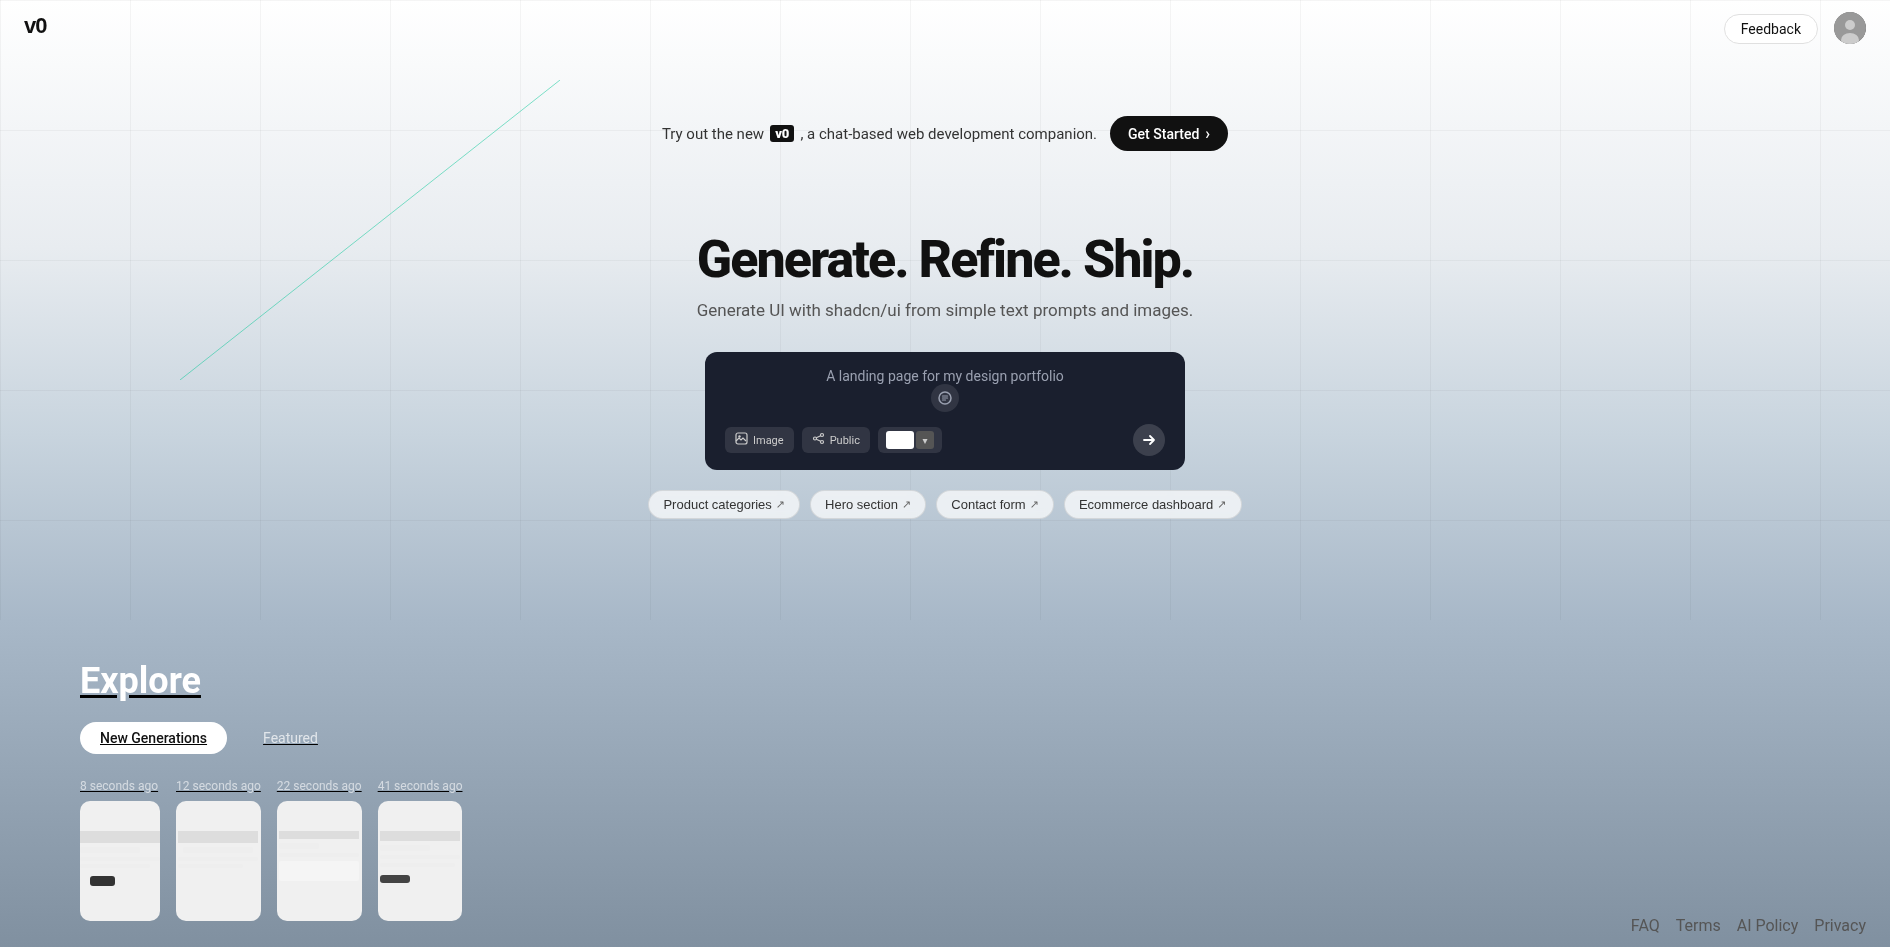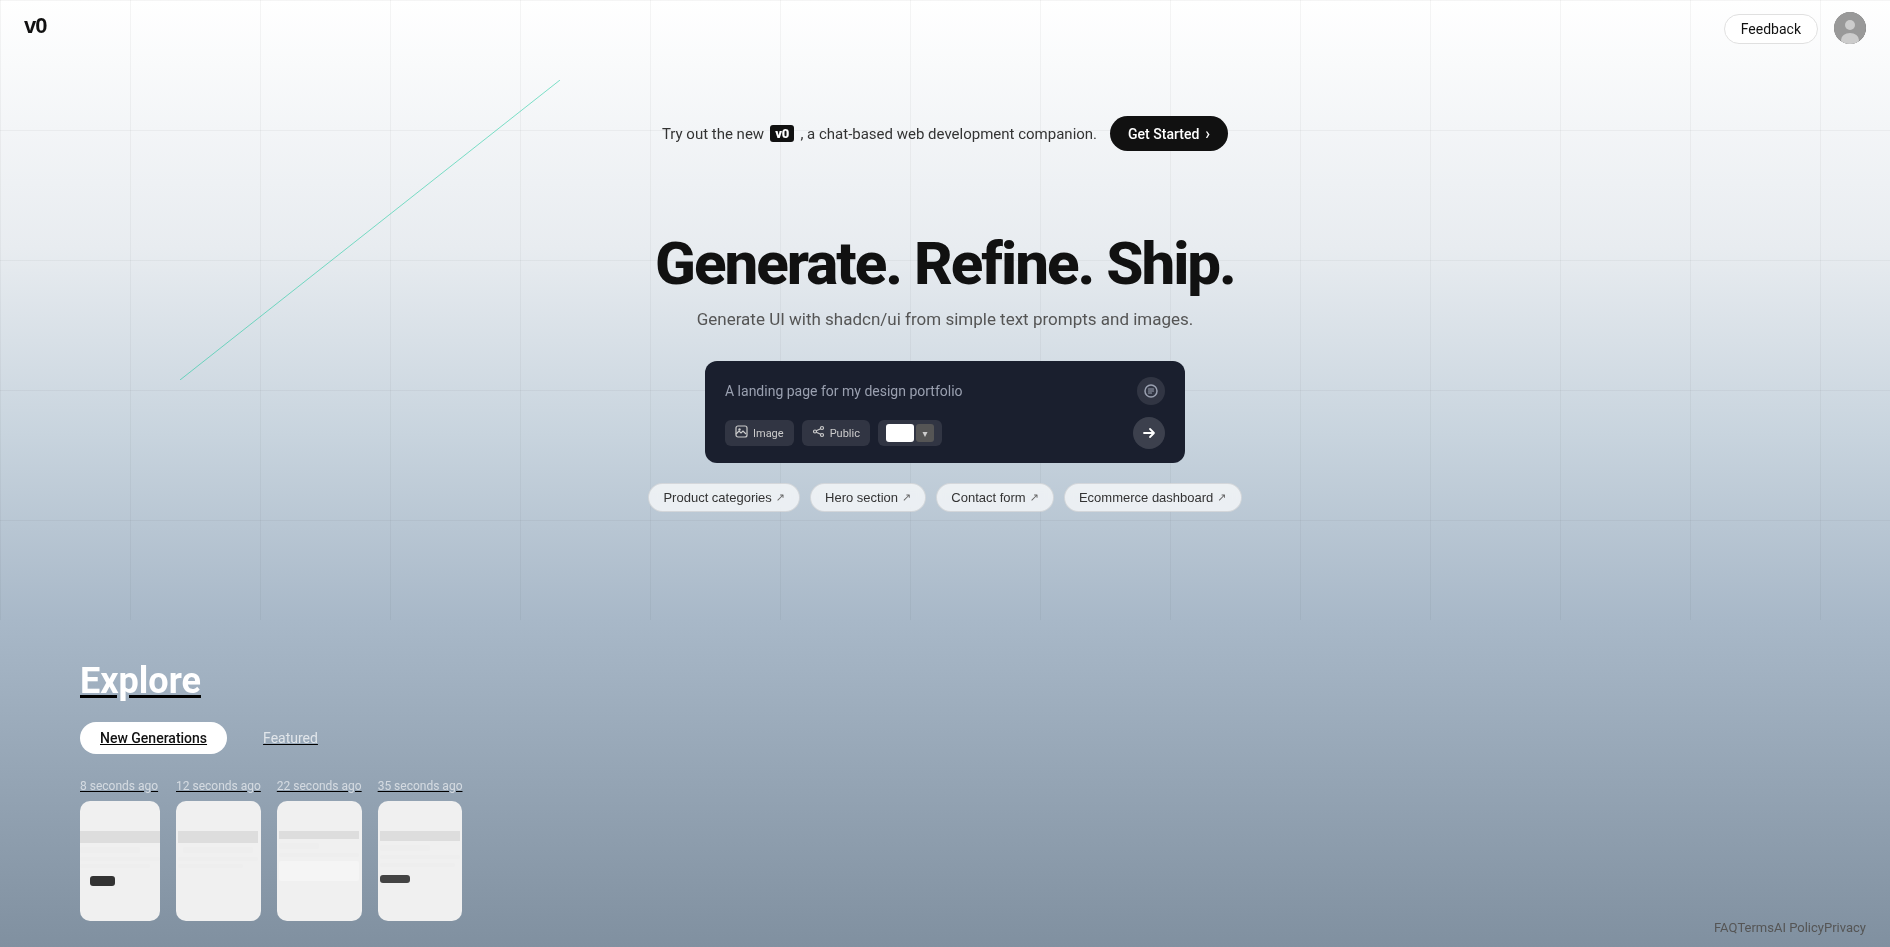--- a/index.html
+++ b/index.html
@@ -156,21 +156,21 @@
 
     
     .hero-headline {
       margin-top: 80px;
       text-align: center;
       z-index: 10;
       position: relative;
     }
 
     .hero-headline h1 {
-      font-size: 60px;
+      font-size: 52px;
       font-weight: 800;
       color: #111;
       letter-spacing: -2px;
       line-height: 1.1;
     }
 
     .hero-headline p {
       font-size: 17px;
       color: #555;
       margin-top: 12px;
@@ -185,20 +185,21 @@
       width: 480px;
       z-index: 10;
       position: relative;
     }
 
     .prompt-input-row {
       display: flex;
       align-items: center;
       justify-content: space-between;
       margin-bottom: 12px;
+      flex-direction: column;
     }
 
     .prompt-text {
       color: #9aa0b0;
       font-size: 14px;
     }
 
     .prompt-icon-btn {
       background: rgba(255,255,255,0.1);
       border: none;
@@ -399,21 +400,22 @@
       font-size: 12px;
     }
 
     
     .footer {
       position: fixed;
       bottom: 0;
       right: 0;
       padding: 12px 24px;
       display: flex;
-      font-size: 13px;
+      gap: 16px;
+      font-size: 16px;
       color: #555;
     }
 
     .footer a {
       color: #555;
       text-decoration: none;
     }
 
     .banner-text {
       display: flex;
@@ -595,21 +597,21 @@
           <svg width="80" height="60" viewBox="0 0 80 60" fill="none">
             <rect width="80" height="8" fill="#ddd"></rect>
             <rect y="12" width="40" height="6" rx="2" fill="#eee"></rect>
             <rect y="22" width="80" height="4" rx="2" fill="#eee"></rect>
             <rect y="30" width="80" height="20" rx="2" fill="#f5f5f5"></rect>
           </svg>
         </div>
       </div>
     </div>
     <div>
-      <div class="card-timestamp">35 seconds ago</div>
+      <div class="card-timestamp">41 seconds ago</div>
       <div class="explore-card">
         <div class="card-inner">
           <svg width="80" height="60" viewBox="0 0 80 60" fill="none">
             <rect width="80" height="10" fill="#ddd"></rect>
             <rect y="14" width="50" height="6" rx="2" fill="#eee"></rect>
             <rect y="24" width="80" height="4" rx="2" fill="#eee"></rect>
             <rect y="32" width="75" height="4" rx="2" fill="#eee"></rect>
             <rect y="44" width="30" height="8" rx="3" fill="#444"></rect>
           </svg>
         </div>

